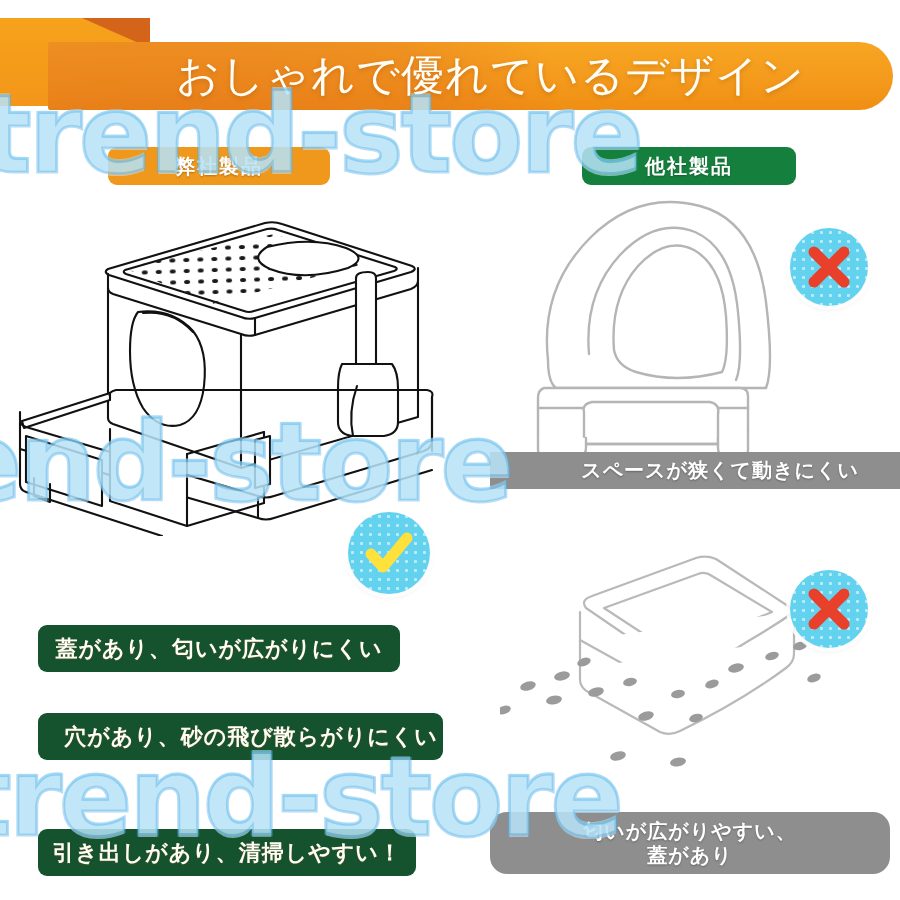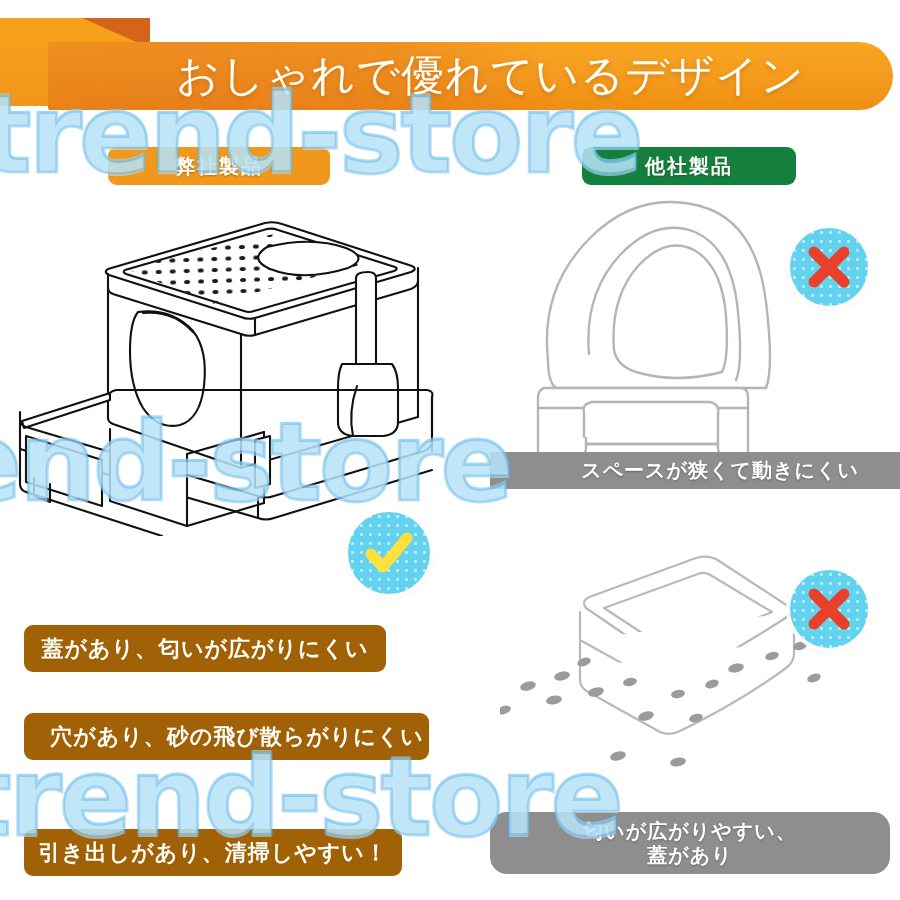--- a/index.html
+++ b/index.html
@@ -128,24 +128,24 @@
     justify-content: center;
   }
   #check-ok { left: 348px; top: 512px; width: 82px; height: 82px; }
   #cross-dome { left: 790px; top: 228px; width: 78px; height: 78px; }
   #cross-tray { left: 790px; top: 570px; width: 78px; height: 78px; }
 
   
   .feat-bar {
     position: absolute;
     z-index: 30;
-    left: 24px;
+    left: 38px;
     height: 47px;
     border-radius: 9px;
-    background: #a16207;
+    background: #14532d;
     display: flex;
     align-items: center;
     justify-content: center;
     color: #fffdf5;
     font-size: 22px;
     font-weight: 700;
     letter-spacing: 1px;
     text-shadow: 0 1px 2px rgba(140,75,10,0.35);
   }
   #feat-0 { top: 625px; width: 362px; }

